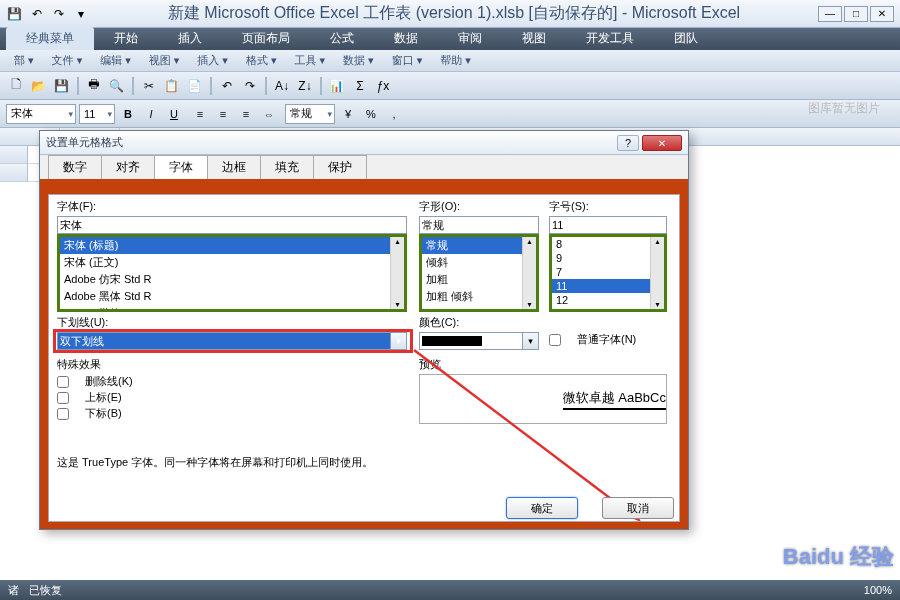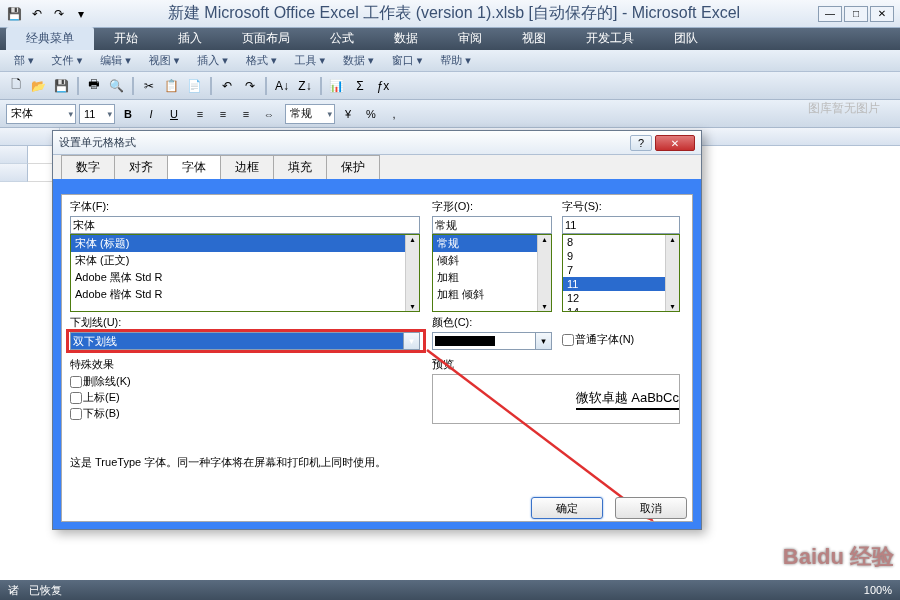--- a/index.html
+++ b/index.html
@@ -22,48 +22,48 @@
 .fmtbar .combo{height:20px;border:1px solid #8fa3bb;background:#fff;padding:0 14px 0 4px;display:inline-flex;align-items:center;position:relative}
 .fmtbar .combo::after{content:"▾";position:absolute;right:2px;font-size:9px;color:#5a6b7f}
 .fmtbar span.btn{width:20px;height:20px;display:inline-flex;align-items:center;justify-content:center}
 .sheet{position:absolute;left:0;top:128px;right:0;bottom:0;background:#fff}
 .sheet .colhdr{height:18px;background:linear-gradient(#f0f4fa,#d8e2ef);border-bottom:1px solid #b0c0d4;display:flex}
 .sheet .colhdr span{width:60px;border-right:1px solid #c8d4e2;text-align:center;line-height:18px;color:#3b5173}
 .sheet .rows{display:flex;flex-direction:column}
 .sheet .rows .r{height:18px;display:flex}
 .sheet .rows .r .rh{width:28px;background:linear-gradient(#f0f4fa,#d8e2ef);border-right:1px solid #b0c0d4;border-bottom:1px solid #c8d4e2}
 .sheet .rows .r .c{width:60px;border-right:1px solid #d8d8d8;border-bottom:1px solid #d8d8d8}
-.dialog{position:absolute;left:52px;top:130px;width:650px;height:400px;background:#3b82f6;border:1px solid #6a7a8e;box-shadow:4px 4px 10px rgba(0,0,0,.3)}
+.dialog{position:absolute;left:39px;top:130px;width:650px;height:400px;background:#c2410c;border:1px solid #6a7a8e;box-shadow:4px 4px 10px rgba(0,0,0,.3)}
 .dlg-title{height:24px;background:linear-gradient(#fdfefe,#e4ecf5);display:flex;align-items:center;padding:0 6px;border-bottom:1px solid #b0c0d4}
 .dlg-title .t{flex:1;color:#2a3a4e}
 .dlg-title .x{width:40px;height:16px;background:linear-gradient(#e07a7a,#c53030);color:#fff;text-align:center;line-height:15px;border:1px solid #a02020;border-radius:2px;font-size:10px}
 .dlg-title .q{width:22px;height:16px;background:linear-gradient(#f4f8fc,#d8e4f0);text-align:center;line-height:15px;border:1px solid #9fb4cc;margin-right:3px;border-radius:2px}
 .dlg-tabs{height:24px;display:flex;align-items:flex-end;padding:4px 8px 0;background:#f0f0f0}
 .dlg-tabs span{padding:3px 14px;border:1px solid #aaa;border-bottom:none;background:#f0f0f0;margin-right:-1px;font-size:12px}
 .dlg-tabs span.active{background:#fff;position:relative;z-index:2}
 .dlg-body{background:#fff;border:1px solid #aaa;margin:15px 8px 8px;height:328px;padding:8px;position:relative}
 .lbl{color:#000;margin-bottom:2px;display:block}
-.listbox{border:1px solid #4d7c0f;background:#fff;overflow:hidden;position:relative}
+.listbox{border:3px solid #4d7c0f;background:#fff;overflow:hidden;position:relative}
 .listbox .item{padding:1px 4px;white-space:nowrap}
 .listbox .item.sel{background:#2a6bce;color:#fff}
 .listbox .sb{position:absolute;right:0;top:0;bottom:0;width:14px;background:#e8e8e8;border-left:1px solid #ccc}
 .listbox .sb::before{content:"▴";position:absolute;top:0;left:0;right:0;text-align:center;font-size:8px}
 .listbox .sb::after{content:"▾";position:absolute;bottom:0;left:0;right:0;text-align:center;font-size:8px}
 .combo2{border:1px solid #8a9db3;background:#fff;height:18px;display:flex;align-items:center;padding:0 2px;position:relative}
 .combo2 .dd{position:absolute;right:0;top:0;bottom:0;width:16px;background:linear-gradient(#f4f8fc,#d8e4f0);border-left:1px solid #8a9db3;text-align:center;line-height:16px;font-size:9px}
 .redbox{position:absolute;border:3px solid #e03030}
 .arrow{position:absolute;pointer-events:none}
-.dlg-btns{position:absolute;right:14px;bottom:10px;display:flex;gap:12px}
+.dlg-btns{position:absolute;right:14px;bottom:10px;display:flex;gap:24px}
 .dlg-btns button{width:72px;height:22px;background:linear-gradient(#fdfdfd,#e4e4e4);border:1px solid #8a8a8a;border-radius:3px}
 .dlg-btns button.def{border:1px solid #3a72c8;box-shadow:0 0 2px #6aa0e8}
-.cb{display:flex;align-items:center;gap:1px;margin:1px 0}
+.cb{display:flex;align-items:center;gap:16px;margin:1px 0}
 .cb input{width:12px;height:12px}
 .preview{border:1px solid #aaa;height:50px;display:flex;align-items:center;justify-content:flex-end}
 .preview span{border-bottom:2px double #000;padding-bottom:1px;font-size:13px}
-.watermark{position:absolute;right:6px;bottom:28px;color:#7f1d1d;opacity:.55;font-size:22px;font-weight:bold;text-shadow:0 0 3px #000}
+.watermark{position:absolute;right:6px;bottom:28px;color:#1d4ed8;opacity:.55;font-size:22px;font-weight:bold;text-shadow:0 0 3px #000}
 .statusbar{position:absolute;left:0;right:0;bottom:0;height:20px;background:linear-gradient(#5a6b7f,#3e4d5e);color:#fff;display:flex;align-items:center;padding:0 8px;gap:10px;font-size:11px}
 .side-note{position:absolute;right:20px;top:100px;color:#bbb;font-size:12px}
 </style>
 </head>
 <body>
 
 <div class="titlebar">
   <div class="qat">
     <span>💾</span>
     <span>↶</span>
@@ -193,20 +193,21 @@
   <div class="dlg-body">
 
     <div style="position:absolute;left:8px;top:4px;width:350px">
       <span class="lbl">字体(F):</span>
       <div class="combo2">
           <span>宋体</span>
         </div>
       <div class="listbox" style="height:78px">
         <div class="item sel">宋体 (标题)</div>
         <div class="item">宋体 (正文)</div>
+        <div class="item">Adobe 仿宋 Std R</div>
         <div class="item">Adobe 黑体 Std R</div>
         <div class="item">Adobe 楷体 Std R</div>
 
         <div class="sb"></div>
       </div>
     </div>
 
     <div style="position:absolute;left:370px;top:4px;width:120px">
       <span class="lbl">字形(O):</span>
       <div class="combo2">

